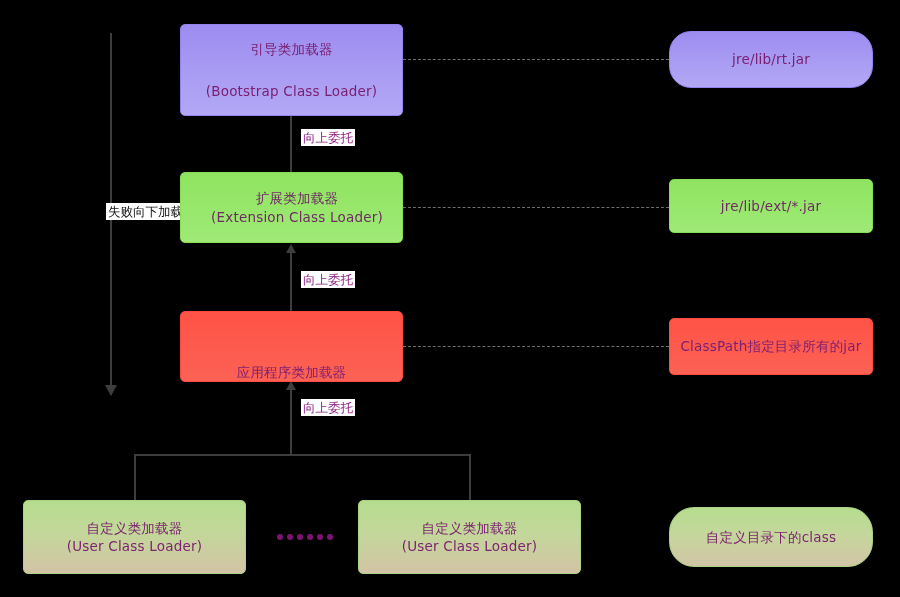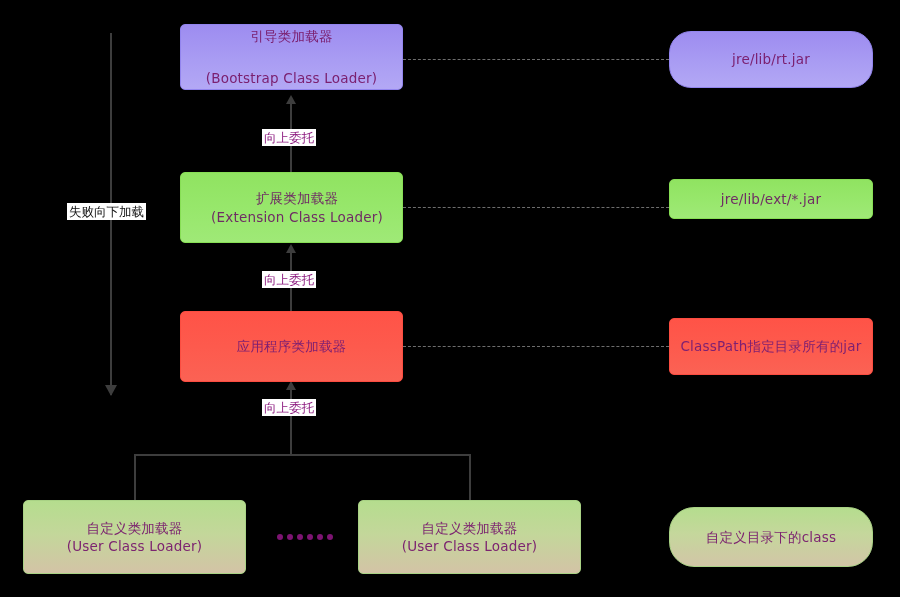--- a/index.html
+++ b/index.html
@@ -93,20 +93,21 @@
 
   
   .edge-label {
     position: absolute;
     background: #ffffff;
     color: #8d1c80;
     font-size: 12.5px;
     line-height: 15px;
     padding: 1px 2px;
     white-space: nowrap;
+    margin-left: 39px;
   }
   .edge-label.dark { color: #111111; }
 
   
   .dots {
     position: absolute;
     display: flex;
     gap: 4px;
   }
   .dots i {
@@ -139,31 +140,31 @@
   <div class="vline" style="left:469px; top:454px; height:46px;"></div>
 
   <div class="edge-label" style="left:262px; top:129px;">向上委托</div>
   <div class="edge-label" style="left:262px; top:271px;">向上委托</div>
   <div class="edge-label" style="left:262px; top:399px;">向上委托</div>
 
   <div class="dashline" style="left:403px; top:59px; width:266px;"></div>
   <div class="dashline" style="left:403px; top:207px; width:266px;"></div>
   <div class="dashline" style="left:403px; top:346px; width:266px;"></div>
 
-  <div class="node purple" style="left:180px; top:24px; width:223px; height:66px;gap:24px;">
+  <div class="node purple" style="left:180px; top:24px; width:223px; height:92px;gap:24px;">
     <span class="line1">引导类加载器</span>
     <span class="line2">(Bootstrap Class Loader)</span>
   </div>
 
   <div class="node green" style="left:180px; top:172px; width:223px; height:71px;padding-left:11px;">
     <span class="line1">扩展类加载器</span>
     <span class="line2">(Extension Class Loader)</span>
   </div>
 
-  <div class="node red" style="left:180px; top:311px; width:223px; height:71px;">
+  <div class="node red" style="left:180px; top:311px; width:223px; height:71px;justify-content:flex-end;">
     <span class="line1">应用程序类加载器</span>
   </div>
 
   <div class="node olive" style="left:23px; top:500px; width:223px; height:74px;">
     <span class="line1">自定义类加载器</span>
     <span class="line2">(User Class Loader)</span>
   </div>
 
   <div class="node olive" style="left:358px; top:500px; width:223px; height:74px;">
     <span class="line1">自定义类加载器</span>
@@ -176,21 +177,21 @@
     <i></i>
     <i></i>
     <i></i>
     <i></i>
   </div>
 
   <div class="node purple" style="left:669px; top:31px; width:204px; height:57px;border-radius:22px;">
     <span class="line1">jre/lib/rt.jar</span>
   </div>
 
-  <div class="node green" style="left:669px; top:179px; width:204px; height:40px;">
+  <div class="node green" style="left:669px; top:179px; width:204px; height:54px;">
     <span class="line1">jre/lib/ext/*.jar</span>
   </div>
 
   <div class="node red" style="left:669px; top:318px; width:204px; height:57px;">
     <span class="line1">ClassPath指定目录所有的jar</span>
   </div>
 
   <div class="node olive-plain" style="left:669px; top:507px; width:204px; height:60px;border-radius:25px;">
     <span class="line1">自定义目录下的class</span>
   </div>

